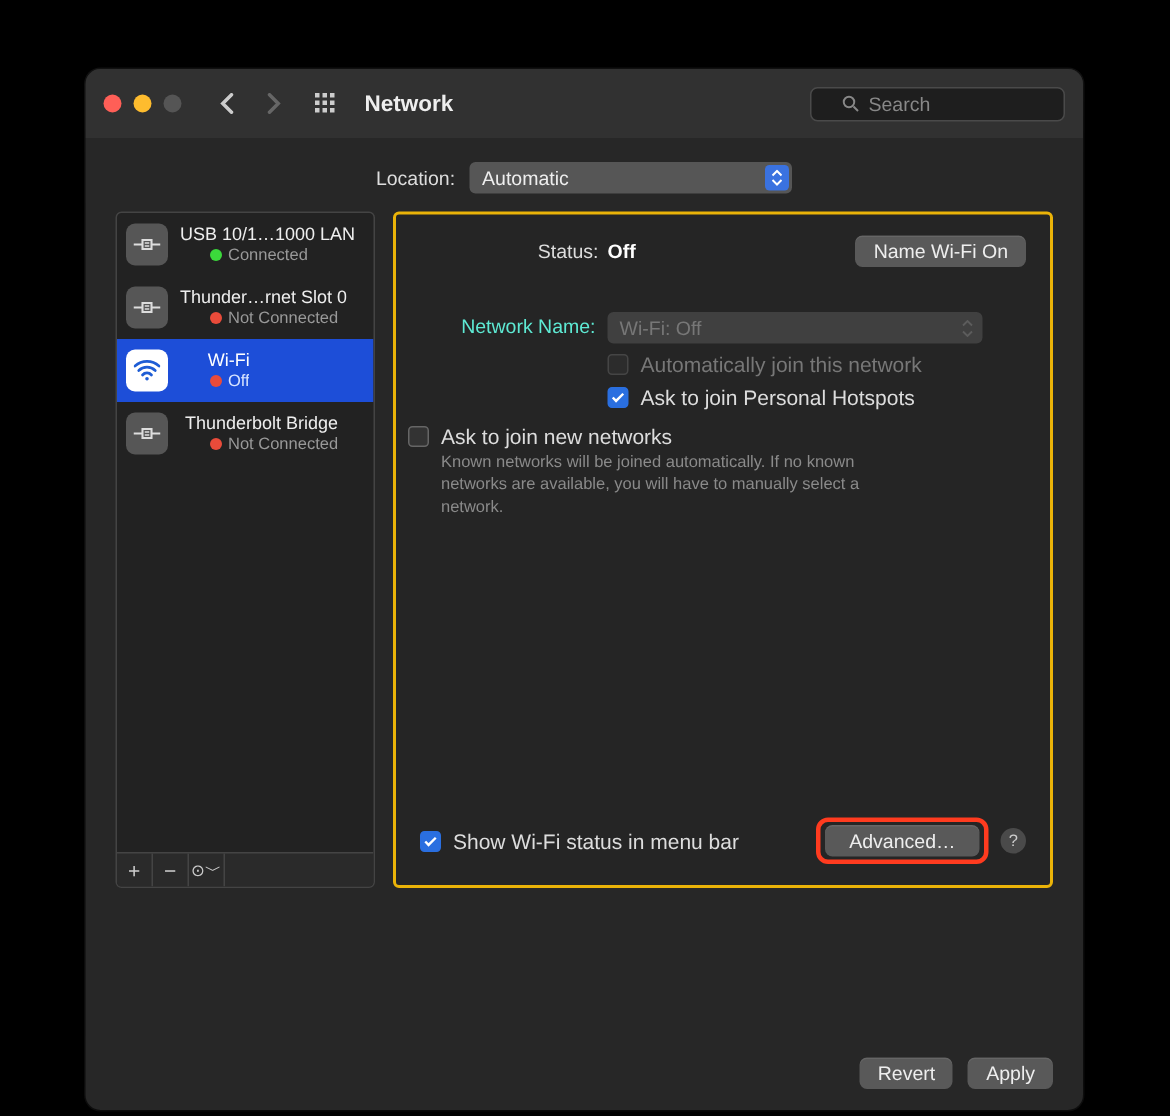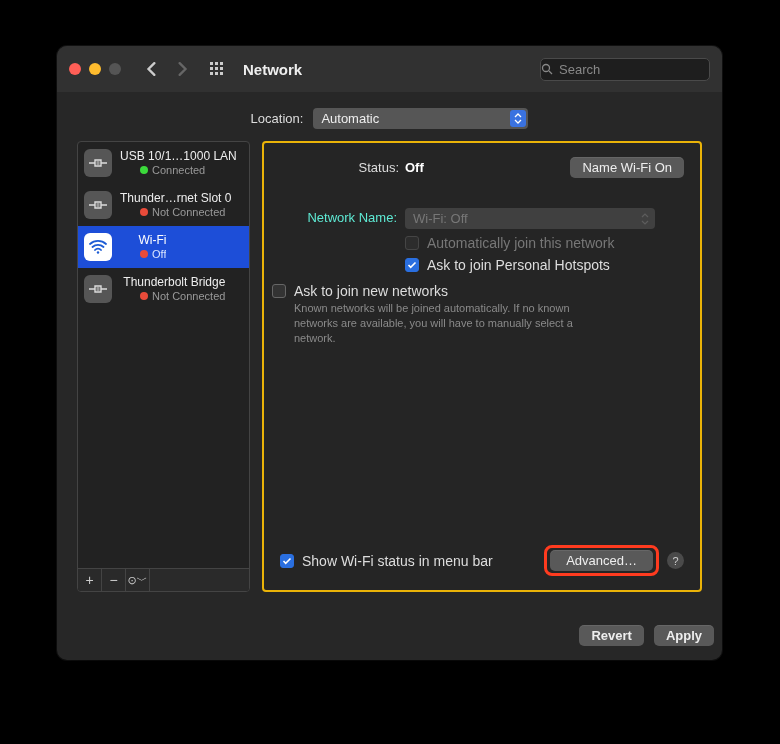--- a/index.html
+++ b/index.html
@@ -8,21 +8,21 @@
     font-family: -apple-system, "Helvetica Neue", Arial, sans-serif;
     font-size: 13px;
     color: #ddd;
     width: 780px;
     height: 744px;
     position: relative;
   }
   .window {
     position: absolute;
     left: 57px; top: 46px;
-    width: 665px; height: 614px;
+    width: 665px; height: 694px;
     background: #272727;
     border-radius: 10px;
     box-shadow: 0 20px 60px rgba(0,0,0,0.8), 0 0 0 1px rgba(255,255,255,0.08);
     overflow: hidden;
   }
   .titlebar {
     height: 46px;
     display: flex;
     align-items: center;
     padding: 0 12px;
@@ -35,21 +35,21 @@
   .dot.yellow { background:#febc2e;}
   .dot.gray { background:#555;}
   .nav { display:flex; gap:16px; margin-right:12px;}
   .nav svg { width:14px; height:14px;}
   .apps-icon { margin-right:10px; display:flex;}
   .title { font-weight:600; font-size:15px; color:#eee;}
   .spacer { flex:1;}
   .search {
     display:flex; align-items:center; gap:6px;
     background:#1e1e1e; border:1px solid #4a4a4a;
-    border-radius:5px; padding:3px 0;
+    border-radius:5px; padding:3px 20px;
     width:170px; color:#888;
   }
   .search svg{width:12px;height:12px;}
 
   .location-row {
     display:flex; justify-content:center; align-items:center;
     gap:10px; padding:16px 0 12px;
   }
   .label-right { text-align:right; color:#ddd;}
   .select {
@@ -147,22 +147,22 @@
     margin-left:auto;display:flex;align-items:center;gap:8px;
     border:3px solid #ff3b1f;border-radius:8px;padding:2px 3px;
   }
   .help-circle{
     width:17px;height:17px;border-radius:50%;background:#4a4a4a;
     display:flex;align-items:center;justify-content:center;
     color:#ccc;font-size:11px;margin-left:8px;
   }
 
   .footer-btns{
-    position:absolute;right:8px;bottom:14px;
-    display:flex;gap:10px;font-weight:bold;
+    position:absolute;right:20px;bottom:14px;
+    display:flex;gap:10px;
   }
 
   svg{display:block;}
 </style>
 </head>
 <body>
 
 <div class="window">
 
   <div class="titlebar">

